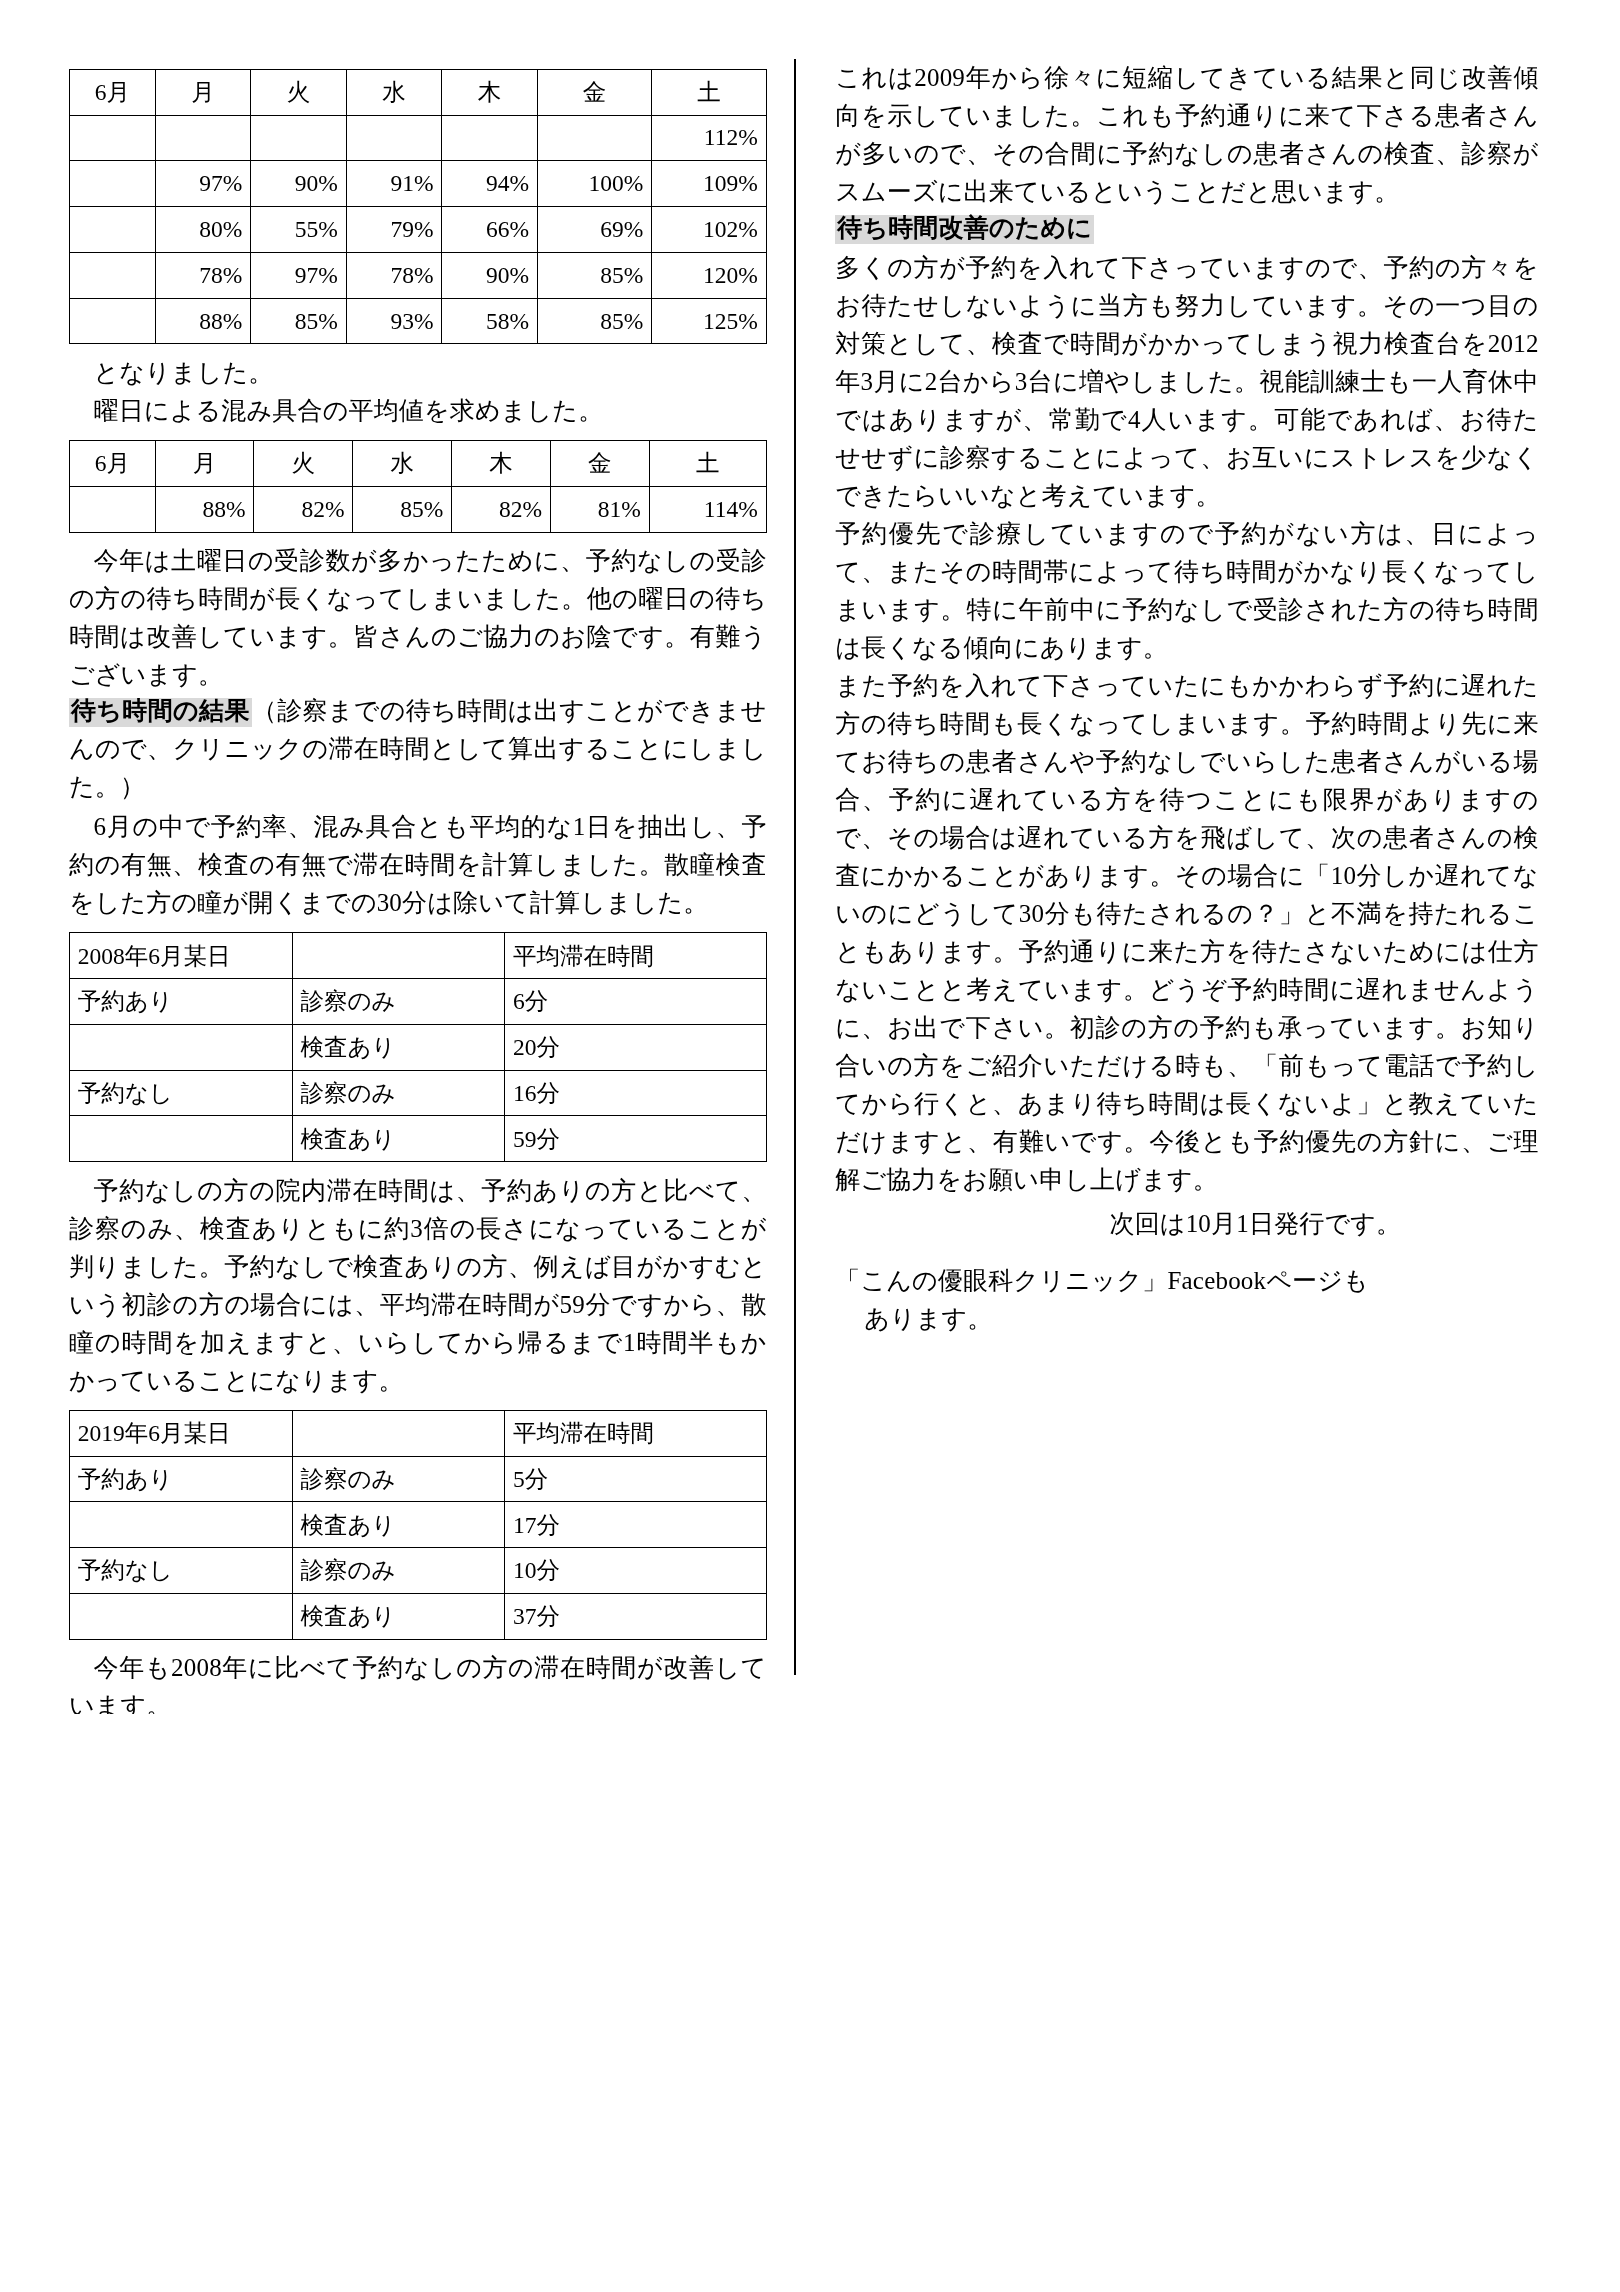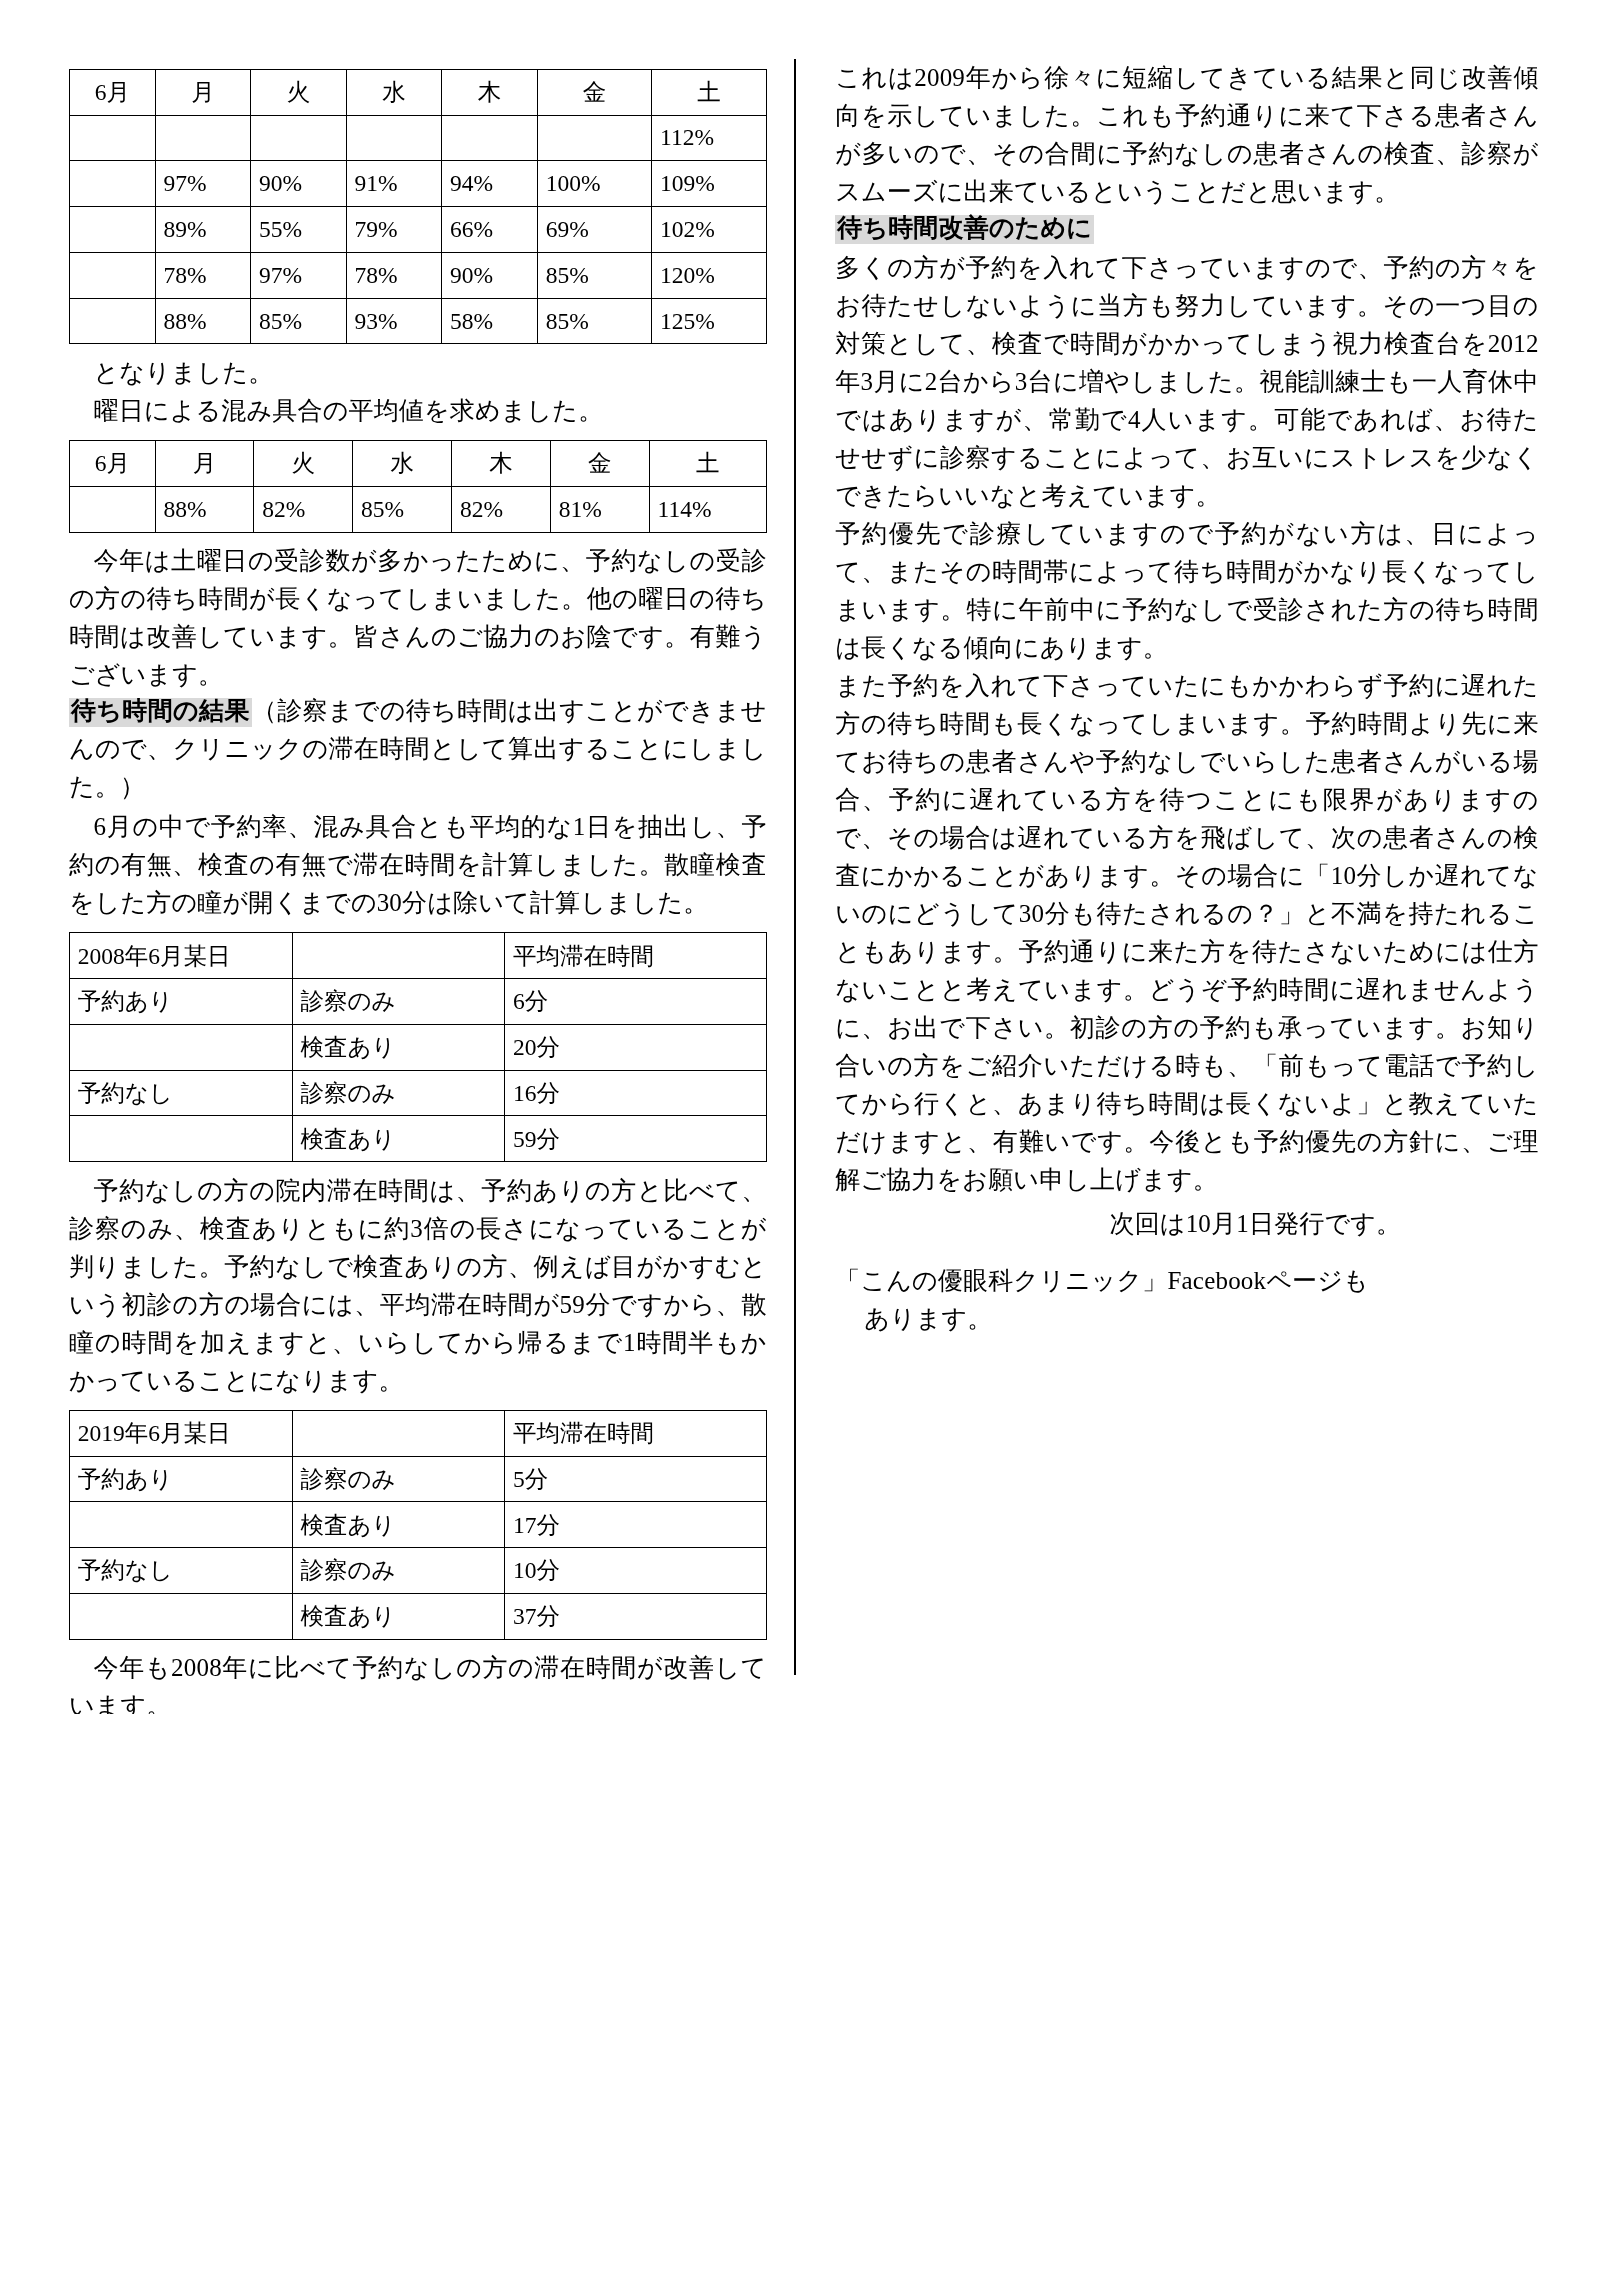--- a/index.html
+++ b/index.html
@@ -77,21 +77,21 @@
   }
   table.grid td {
     border: 1px solid #000000;
     padding: 5.9px 7.8px;
     height: 33px;
     vertical-align: middle;
     white-space: nowrap;
   }
   table.grid td.center { text-align: center; }
 
-  table.wk td { text-align: left; }
+  table.wk td { text-align: right; }
   table.wk td:first-child { width: 69px; }
 
   table.stay td.c1 { width: 206px; }
   table.stay td.c2 { width: 196px; }
   .nextissue {
     text-align: center;
     padding-left: 137px;
   }
 </style>
 </head>
@@ -126,21 +126,21 @@
           <td></td>
           <td>97%</td>
           <td>90%</td>
           <td>91%</td>
           <td>94%</td>
           <td>100%</td>
           <td>109%</td>
         </tr>
         <tr>
           <td></td>
-          <td>89%</td>
+          <td>80%</td>
           <td>55%</td>
           <td>79%</td>
           <td>66%</td>
           <td>69%</td>
           <td>102%</td>
         </tr>
         <tr>
           <td></td>
           <td>78%</td>
           <td>97%</td>

